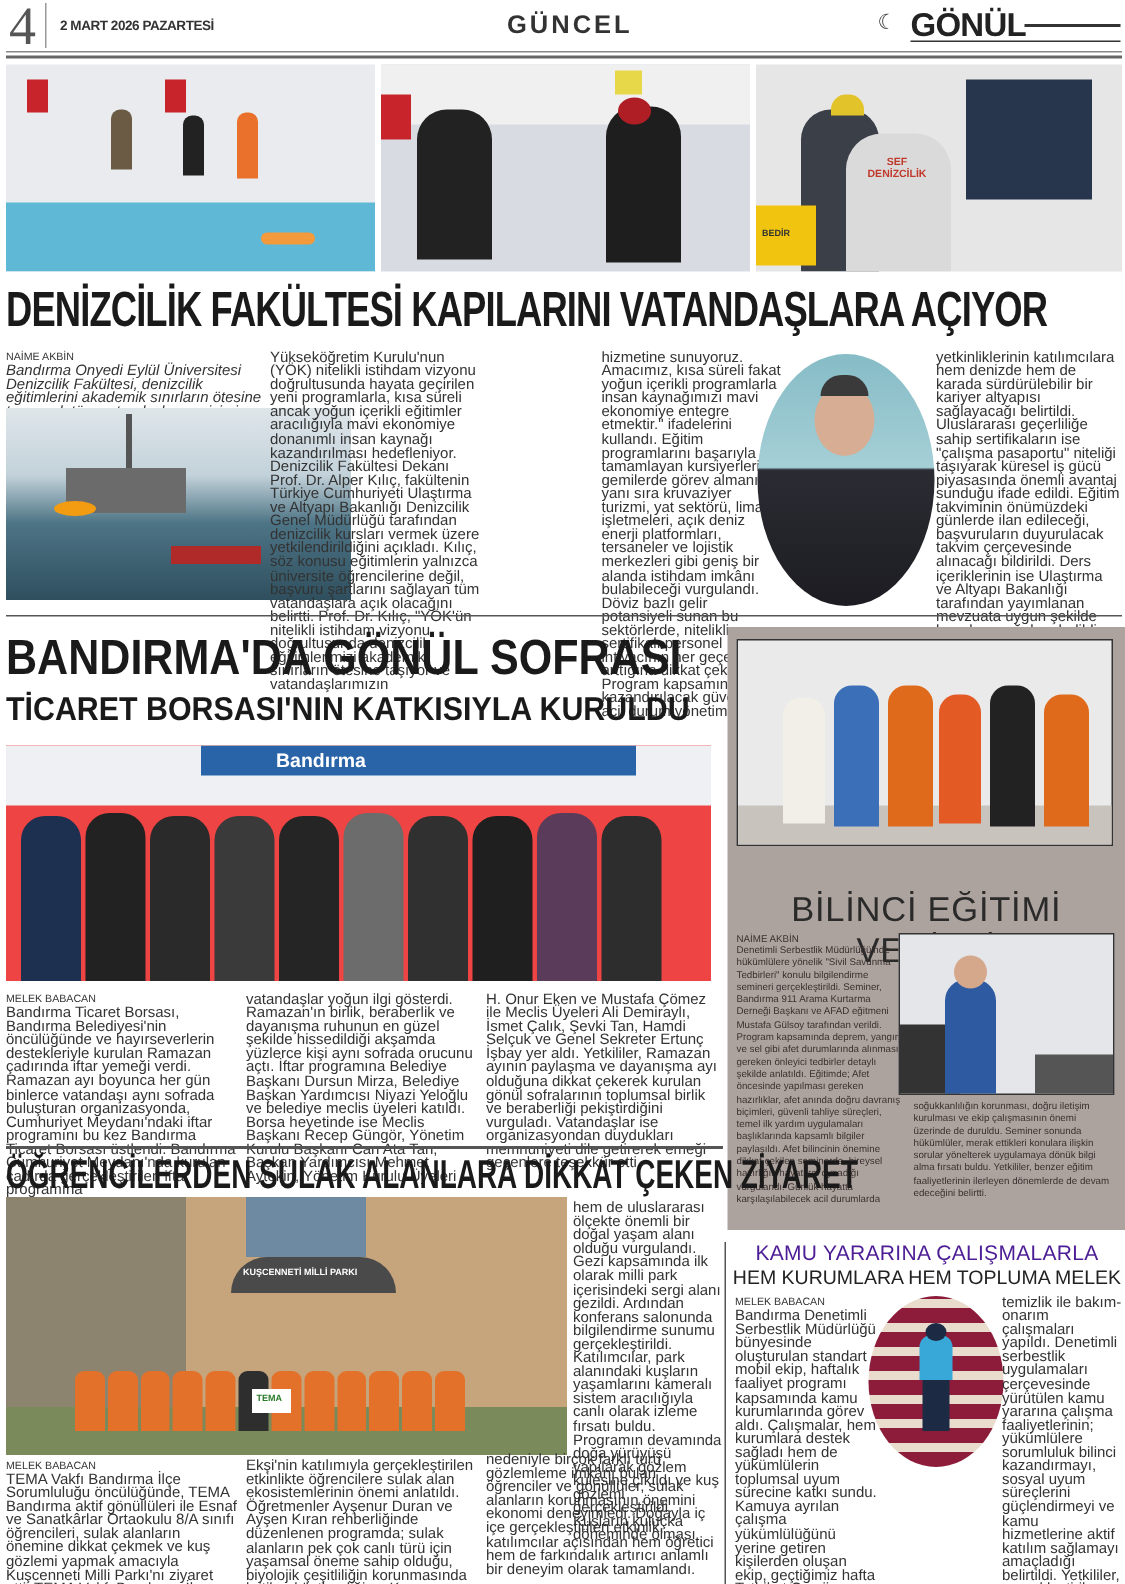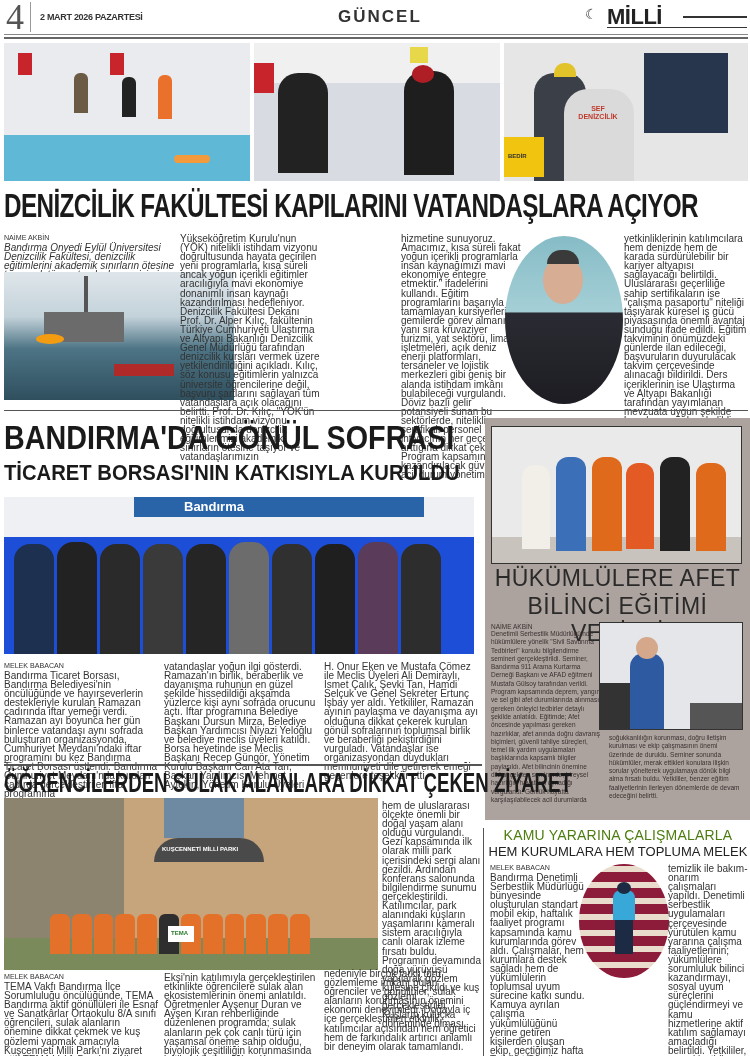--- a/index.html
+++ b/index.html
@@ -14,21 +14,21 @@
 </head>
 <body>
 
 <div class="abs" style="left:0;top:0;width:750px;height:40px;">
   <div class="abs" style="left:6px;top:-4px;font-family:'Liberation Serif',serif;font-size:36px;color:#555;">4</div>
   <div class="abs" style="left:30px;top:2px;width:1px;height:30px;background:#999;"></div>
   <div class="abs" style="left:40px;top:12px;font-size:9px;font-weight:700;color:#333;letter-spacing:-0.3px;">2 MART 2026 PAZARTESİ</div>
   <div class="abs" style="left:338px;top:7px;font-size:17px;font-weight:700;color:#333;letter-spacing:2px;">GÜNCEL</div>
   <div class="abs" style="left:583px;top:2px;width:165px;height:30px;">
     <span style="position:absolute;left:2px;top:4px;font-size:14px;color:#333;">☾</span>
-    <span style="position:absolute;left:24px;top:2px;font-size:22px;font-weight:900;color:#222;letter-spacing:-0.5px;">MİLLİ</span>
+    <span style="position:absolute;left:24px;top:2px;font-size:22px;font-weight:900;color:#222;letter-spacing:-0.5px;">GÖNÜL</span>
     <div style="position:absolute;left:100px;top:14px;width:64px;height:2px;background:#333;"></div>
     <div style="position:absolute;left:24px;top:25px;width:140px;height:1px;background:#333;"></div>
   </div>
   <div class="hr" style="left:4px;top:34px;width:744px;height:1px;background:#888;"></div>
   <div class="hr" style="left:4px;top:37px;width:744px;height:2px;background:#666;"></div>
 </div>
 
 <div class="photo" style="left:4px;top:43px;width:246px;height:138px;background:#e9ebee;">
   <div style="position:absolute;left:0;top:92px;width:246px;height:46px;background:#5fb8d6;"></div>
   <div style="position:absolute;left:14px;top:10px;width:14px;height:22px;background:#c8242b;"></div>
@@ -76,21 +76,21 @@
   <div style="position:absolute;left:42px;top:14px;width:32px;height:14px;background:#3a3a3a;border-radius:14px 14px 0 0;"></div>
 </div>
 
 <div class="abs txt" style="left:624px;top:234px;width:124px;">yetkinliklerinin katılımcılara hem denizde hem de karada sürdürülebilir bir kariyer altyapısı sağlayacağı belirtildi. Uluslararası geçerliliğe sahip sertifikaların ise "çalışma pasaportu" niteliği taşıyarak küresel iş gücü piyasasında önemli avantaj sunduğu ifade edildi. Eğitim takviminin önümüzdeki günlerde ilan edileceği, başvuruların duyurulacak takvim çerçevesinde alınacağı bildirildi. Ders içeriklerinin ise Ulaştırma ve Altyapı Bakanlığı tarafından yayımlanan mevzuata uygun şekilde hazırlanacağı kaydedildi. Bandırma'da atılan bu adımın hem bölge ekonomisine hem de Türkiye'nin mavi ekonomi vizyonuna önemli katkılar sağlaması bekleniyor.</div>
 
 <div class="hr" style="left:4px;top:410px;width:744px;height:1px;background:#555;"></div>
 
 <div class="abs cond" style="left:4px;top:419px;font-size:33px;color:#1a1a1a;white-space:nowrap;transform:scaleX(0.87);">BANDIRMA'DA GÖNÜL SOFRASI</div>
 <div class="abs cond" style="left:4px;top:460px;font-size:22px;color:#1a1a1a;white-space:nowrap;transform:scaleX(0.92);">TİCARET BORSASI'NIN KATKISIYLA KURULDU</div>
 
-<div class="photo" style="left:4px;top:497px;width:470px;height:157px;background:#1d4ed8;">
+<div class="photo" style="left:4px;top:497px;width:470px;height:157px;background:#ef4444;">
   <div style="position:absolute;left:0;top:0;width:470px;height:40px;background:#eef0f4;"></div>
   <div style="position:absolute;left:130px;top:0;width:290px;height:20px;background:#2a64a8;"></div>
   <div style="position:absolute;left:180px;top:2px;font-size:13px;color:#fff;font-weight:700;">Bandırma</div>
   <div style="position:absolute;left:0;top:40px;width:470px;height:117px;display:flex;gap:3px;padding:0 10px;align-items:flex-end;">
     <div style="width:40px;height:110px;background:#1e3050;border-radius:16px 16px 0 0;"></div>
     <div style="width:40px;height:112px;background:#222;border-radius:16px 16px 0 0;"></div>
     <div style="width:40px;height:110px;background:#2a2a2a;border-radius:16px 16px 0 0;"></div>
     <div style="width:40px;height:110px;background:#3a3a3a;border-radius:16px 16px 0 0;"></div>
     <div style="width:40px;height:110px;background:#252525;border-radius:16px 16px 0 0;"></div>
     <div style="width:40px;height:112px;background:#6c6c6c;border-radius:16px 16px 0 0;"></div>
@@ -111,21 +111,20 @@
 <div class="abs" style="left:485px;top:418px;width:265px;height:402px;background:#ada39e;">
   <div class="photo" style="left:6px;top:8px;width:251px;height:138px;background:#eaeaea;border:1px solid #333;">
     <div style="position:absolute;left:0;top:110px;width:251px;height:28px;background:#c8c3bc;"></div>
     <div style="position:absolute;left:30px;top:38px;width:28px;height:84px;background:#f2efe8;border-radius:12px 12px 0 0;"></div>
     <div style="position:absolute;left:64px;top:30px;width:30px;height:94px;background:#3b6fb8;border-radius:12px 12px 0 0;"></div>
     <div style="position:absolute;left:100px;top:30px;width:30px;height:94px;background:#e06a1c;border-radius:12px 12px 0 0;"></div>
     <div style="position:absolute;left:134px;top:36px;width:28px;height:86px;background:#e35a25;border-radius:12px 12px 0 0;"></div>
     <div style="position:absolute;left:168px;top:30px;width:30px;height:94px;background:#222;border-radius:12px 12px 0 0;"></div>
     <div style="position:absolute;left:204px;top:36px;width:30px;height:88px;background:#e06a1c;border-radius:12px 12px 0 0;"></div>
   </div>
-  <div class="abs" style="left:0;top:147px;width:265px;text-align:center;font-size:23px;color:#2a2a2a;letter-spacing:0.5px;">HÜKÜMLÜLERE AFET</div>
   <div class="abs" style="left:0;top:175px;width:265px;text-align:center;font-size:23px;color:#2a2a2a;letter-spacing:0.5px;">BİLİNCİ EĞİTİMİ VERİLDİ</div>
   <div class="abs byline" style="left:6px;top:204px;font-size:6.5px;color:#3a3030;">NAİME AKBİN</div>
   <div class="abs txt" style="left:6px;top:212px;width:112px;font-size:6.5px;line-height:8.3px;color:#3a3030;">Denetimli Serbestlik Müdürlüğü'nde hükümlülere yönelik "Sivil Savunma Tedbirleri" konulu bilgilendirme semineri gerçekleştirildi. Seminer, Bandırma 911 Arama Kurtarma Derneği Başkanı ve AFAD eğitmeni Mustafa Gülsoy tarafından verildi. Program kapsamında deprem, yangın ve sel gibi afet durumlarında alınması gereken önleyici tedbirler detaylı şekilde anlatıldı. Eğitimde; Afet öncesinde yapılması gereken hazırlıklar, afet anında doğru davranış biçimleri, güvenli tahliye süreçleri, temel ilk yardım uygulamaları başlıklarında kapsamlı bilgiler paylaşıldı. Afet bilincinin önemine dikkat çekilen seminerde, bireysel hazırlığın hayati rol oynadığı vurgulandı. Günlük hayatta karşılaşılabilecek acil durumlarda</div>
   <div class="photo" style="left:114px;top:204px;width:144px;height:108px;background:#e4e6ea;border:1px solid #333;">
     <div style="position:absolute;left:0;top:60px;width:40px;height:48px;background:#333;"></div>
     <div style="position:absolute;left:30px;top:30px;width:34px;height:78px;background:#2d5aa0;border-radius:14px 14px 0 0;"></div>
     <div style="position:absolute;left:36px;top:14px;width:22px;height:22px;background:#d5a88c;border-radius:50%;"></div>
     <div style="position:absolute;left:90px;top:80px;width:54px;height:28px;background:#555;"></div>
   </div>
   <div class="abs txt" style="left:124px;top:316px;width:134px;font-size:6.5px;line-height:8.3px;color:#3a3030;">soğukkanlılığın korunması, doğru iletişim kurulması ve ekip çalışmasının önemi üzerinde de duruldu. Seminer sonunda hükümlüler, merak ettikleri konulara ilişkin sorular yönelterek uygulamaya dönük bilgi alma fırsatı buldu. Yetkililer, benzer eğitim faaliyetlerinin ilerleyen dönemlerde de devam edeceğini belirtti.</div>
@@ -159,21 +158,21 @@
 
 <div class="abs txt" style="left:382px;top:801px;width:100px;">hem de uluslararası ölçekte önemli bir doğal yaşam alanı olduğu vurgulandı. Gezi kapsamında ilk olarak milli park içerisindeki sergi alanı gezildi. Ardından konferans salonunda bilgilendirme sunumu gerçekleştirildi. Katılımcılar, park alanındaki kuşların yaşamlarını kameralı sistem aracılığıyla canlı olarak izleme fırsatı buldu. Programın devamında doğa yürüyüşü yapılarak gözlem kulesine çıkıldı ve kuş gözlemi gerçekleştirildi. Kuşların kuluçka döneminde olması</div>
 
 <div class="abs byline" style="left:4px;top:973px;">MELEK BABACAN</div>
 <div class="abs txt" style="left:4px;top:982px;width:154px;">TEMA Vakfı Bandırma İlçe Sorumluluğu öncülüğünde, TEMA Bandırma aktif gönüllüleri ile Esnaf ve Sanatkârlar Ortaokulu 8/A sınıfı öğrencileri, sulak alanların önemine dikkat çekmek ve kuş gözlemi yapmak amacıyla Kuşcenneti Milli Parkı'nı ziyaret etti. TEMA Vakfı Bandırma İlçe Sorumlusu Esin</div>
 <div class="abs txt" style="left:164px;top:973px;width:156px;">Ekşi'nin katılımıyla gerçekleştirilen etkinlikte öğrencilere sulak alan ekosistemlerinin önemi anlatıldı. Öğretmenler Ayşenur Duran ve Ayşen Kıran rehberliğinde düzenlenen programda; sulak alanların pek çok canlı türü için yaşamsal öneme sahip olduğu, biyolojik çeşitliliğin korunmasında kritik rol üstlendiği ve Kuş Cenneti'nin hem ulusal</div>
 <div class="abs txt" style="left:324px;top:969px;width:158px;">nedeniyle birçok farklı türü gözlemleme imkânı bulan öğrenciler ve gönüllüler, sulak alanların korunmasının önemini ekonomi deneyimledi. Doğayla iç içe gerçekleştirilen etkinlik, katılımcılar açısından hem öğretici hem de farkındalık artırıcı anlamlı bir deneyim olarak tamamlandı.</div>
 
 <div class="abs" style="left:483px;top:828px;width:1px;height:228px;background:#555;"></div>
 
-<div class="abs" style="left:486px;top:827px;width:264px;text-align:center;font-size:14px;color:#4d7c0f;letter-spacing:0.2px;">KAMU YARARINA ÇALIŞMALARLA</div>
+<div class="abs" style="left:486px;top:827px;width:264px;text-align:center;font-size:14px;color:#4c1d95;letter-spacing:0.2px;">KAMU YARARINA ÇALIŞMALARLA</div>
 <div class="abs" style="left:486px;top:844px;width:264px;text-align:center;font-size:13px;color:#222;white-space:nowrap;">HEM KURUMLARA HEM TOPLUMA MELEK</div>
 
 <div class="abs byline" style="left:490px;top:864px;">MELEK BABACAN</div>
 <div class="abs txt" style="left:490px;top:873px;width:96px;">Bandırma Denetimli Serbestlik Müdürlüğü bünyesinde oluşturulan standart mobil ekip, haftalık faaliyet programı kapsamında kamu kurumlarında görev aldı. Çalışmalar, hem kurumlara destek sağladı hem de yükümlülerin toplumsal uyum sürecine katkı sundu. Kamuya ayrılan çalışma yükümlülüğünü yerine getiren kişilerden oluşan ekip, geçtiğimiz hafta Tatbikat Camii ve Bandırma Öğretmenevi'nde faaliyet gerçekleştirdi. Toplumsal faydayı esas alan uygulamalar kapsamında çevre düzenlemesi,</div>
 
 <div class="photo" style="left:579px;top:864px;width:90px;height:114px;border-radius:50%;background:repeating-linear-gradient(0deg,#8d1c3a 0,#8d1c3a 10px,#e9dccc 10px,#e9dccc 16px);">
   <div style="position:absolute;left:34px;top:26px;width:22px;height:30px;background:#38a8d8;border-radius:8px 8px 0 0;"></div>
   <div style="position:absolute;left:38px;top:18px;width:14px;height:12px;background:#1d2a44;border-radius:50%;"></div>
   <div style="position:absolute;left:36px;top:56px;width:18px;height:34px;background:#1d2a44;"></div>
 </div>

